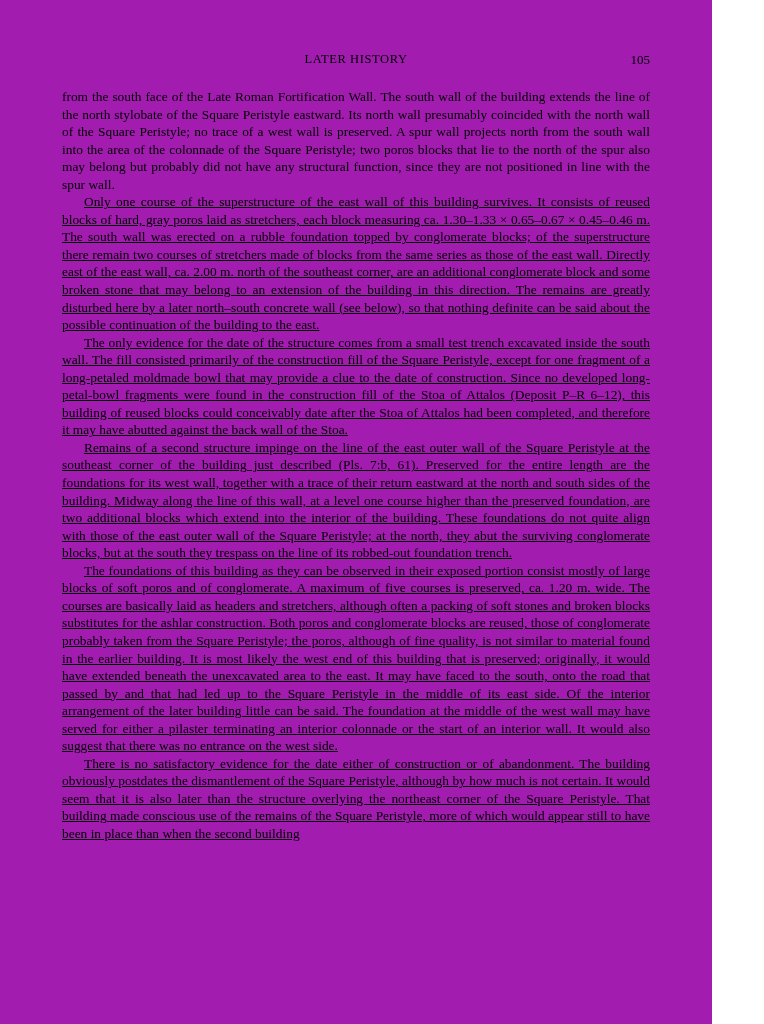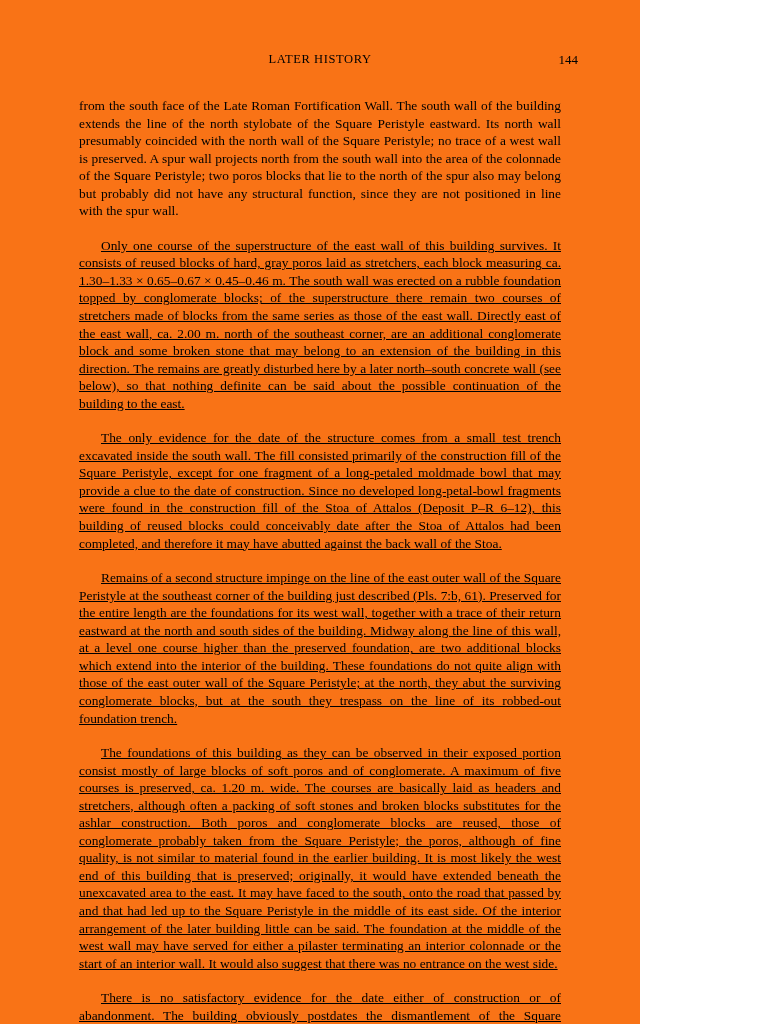--- a/index.html
+++ b/index.html
@@ -8,25 +8,25 @@
     background: #ffffff;
   }
   body {
     width: 764px;
     height: 1024px;
     font-family: "Liberation Serif", serif;
     color: #000000;
   }
   .page {
     position: relative;
-    width: 640px;
+    width: 712px;
     height: 1024px;
     box-sizing: border-box;
     padding: 52px 62px 28px 62px;
-    background: #f97316;
+    background: #a21caf;
   }
   .header {
     position: relative;
     height: 28px;
     margin-bottom: 8px;
   }
   .running-head {
     text-align: center;
     font-size: 12.5px;
     letter-spacing: 0.6px;
@@ -35,40 +35,40 @@
     font-family: "Liberation Serif", serif;
   }
   .page-number {
     position: absolute;
     right: 0;
     top: 0;
     font-size: 13px;
     font-family: "Liberation Serif", serif;
   }
   .body-text p {
-    margin: 17px;
+    margin: 0;
     font-size: 13.4px;
     line-height: 17.55px;
     text-align: justify;
     text-indent: 0;
     hyphens: none;
   }
   .body-text p + p {
     text-indent: 22px;
     text-decoration: underline;
   }
 </style>
 </head>
 <body>
 
 <div class="page">
 
   <div class="header">
     <div class="running-head">LATER HISTORY</div>
-    <div class="page-number">144</div>
+    <div class="page-number">105</div>
   </div>
 
   <div class="body-text">
     <p>from the south face of the Late Roman Fortification Wall. The south wall of the building extends the line of the north stylobate of the Square Peristyle eastward. Its north wall presumably coincided with the north wall of the Square Peristyle; no trace of a west wall is preserved. A spur wall projects north from the south wall into the area of the colonnade of the Square Peristyle; two poros blocks that lie to the north of the spur also may belong but probably did not have any structural function, since they are not positioned in line with the spur wall.</p>
     <p>Only one course of the superstructure of the east wall of this building survives. It consists of reused blocks of hard, gray poros laid as stretchers, each block measuring ca. 1.30–1.33 × 0.65–0.67 × 0.45–0.46 m. The south wall was erected on a rubble foundation topped by conglomerate blocks; of the superstructure there remain two courses of stretchers made of blocks from the same series as those of the east wall. Directly east of the east wall, ca. 2.00 m. north of the southeast corner, are an additional conglomerate block and some broken stone that may belong to an extension of the building in this direction. The remains are greatly disturbed here by a later north–south concrete wall (see below), so that nothing definite can be said about the possible continuation of the building to the east.</p>
     <p>The only evidence for the date of the structure comes from a small test trench excavated inside the south wall. The fill consisted primarily of the construction fill of the Square Peristyle, except for one fragment of a long-petaled moldmade bowl that may provide a clue to the date of construction. Since no developed long-petal-bowl fragments were found in the construction fill of the Stoa of Attalos (Deposit P–R 6–12), this building of reused blocks could conceivably date after the Stoa of Attalos had been completed, and therefore it may have abutted against the back wall of the Stoa.</p>
     <p>Remains of a second structure impinge on the line of the east outer wall of the Square Peristyle at the southeast corner of the building just described (Pls. 7:b, 61). Preserved for the entire length are the foundations for its west wall, together with a trace of their return eastward at the north and south sides of the building. Midway along the line of this wall, at a level one course higher than the preserved foundation, are two additional blocks which extend into the interior of the building. These foundations do not quite align with those of the east outer wall of the Square Peristyle; at the north, they abut the surviving conglomerate blocks, but at the south they trespass on the line of its robbed-out foundation trench.</p>
     <p>The foundations of this building as they can be observed in their exposed portion consist mostly of large blocks of soft poros and of conglomerate. A maximum of five courses is preserved, ca. 1.20 m. wide. The courses are basically laid as headers and stretchers, although often a packing of soft stones and broken blocks substitutes for the ashlar construction. Both poros and conglomerate blocks are reused, those of conglomerate probably taken from the Square Peristyle; the poros, although of fine quality, is not similar to material found in the earlier building. It is most likely the west end of this building that is preserved; originally, it would have extended beneath the unexcavated area to the east. It may have faced to the south, onto the road that passed by and that had led up to the Square Peristyle in the middle of its east side. Of the interior arrangement of the later building little can be said. The foundation at the middle of the west wall may have served for either a pilaster terminating an interior colonnade or the start of an interior wall. It would also suggest that there was no entrance on the west side.</p>
     <p>There is no satisfactory evidence for the date either of construction or of abandonment. The building obviously postdates the dismantlement of the Square Peristyle, although by how much is not certain. It would seem that it is also later than the structure overlying the northeast corner of the Square Peristyle. That building made conscious use of the remains of the Square Peristyle, more of which would appear still to have been in place than when the second building</p>
   </div>

